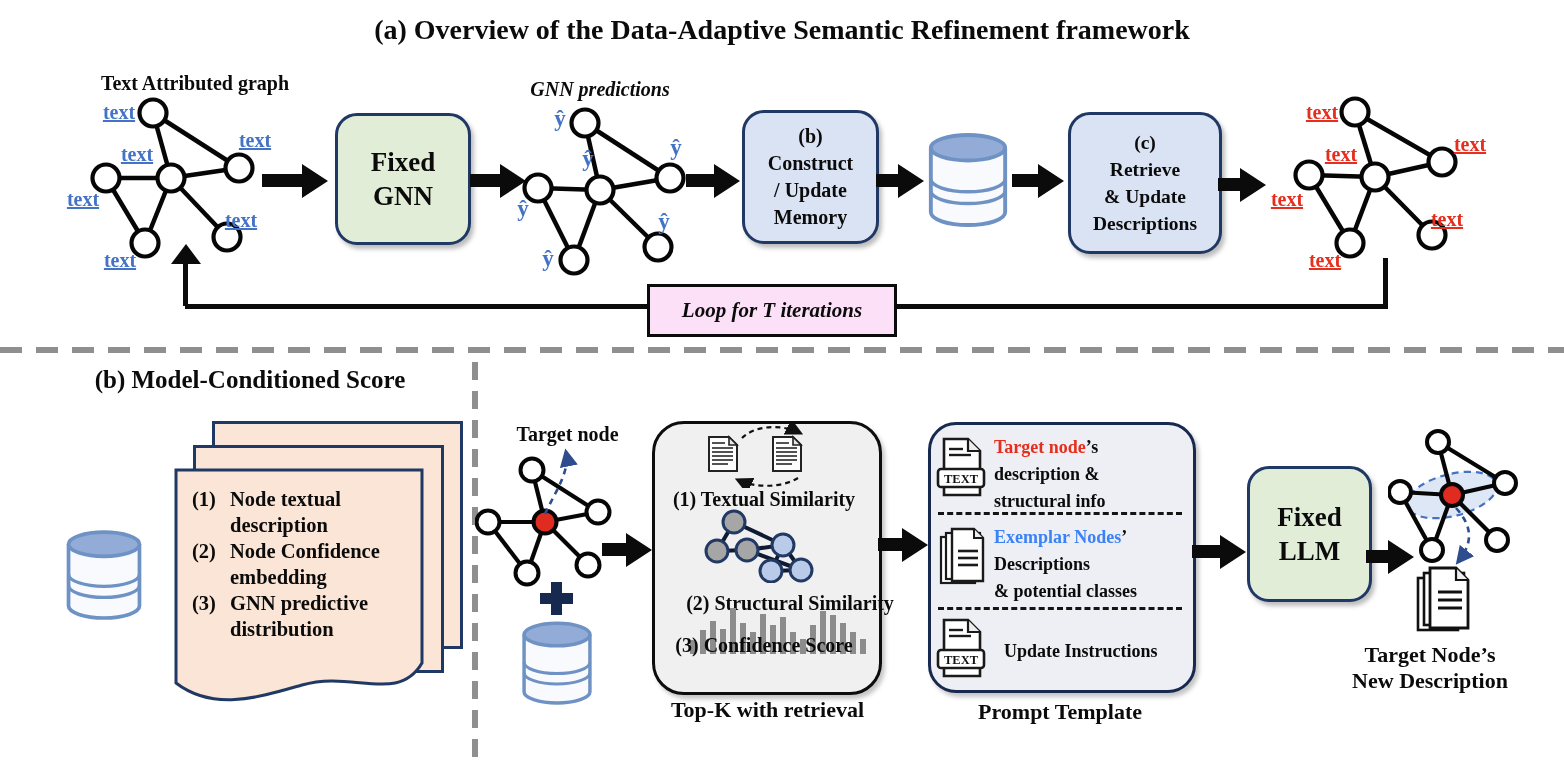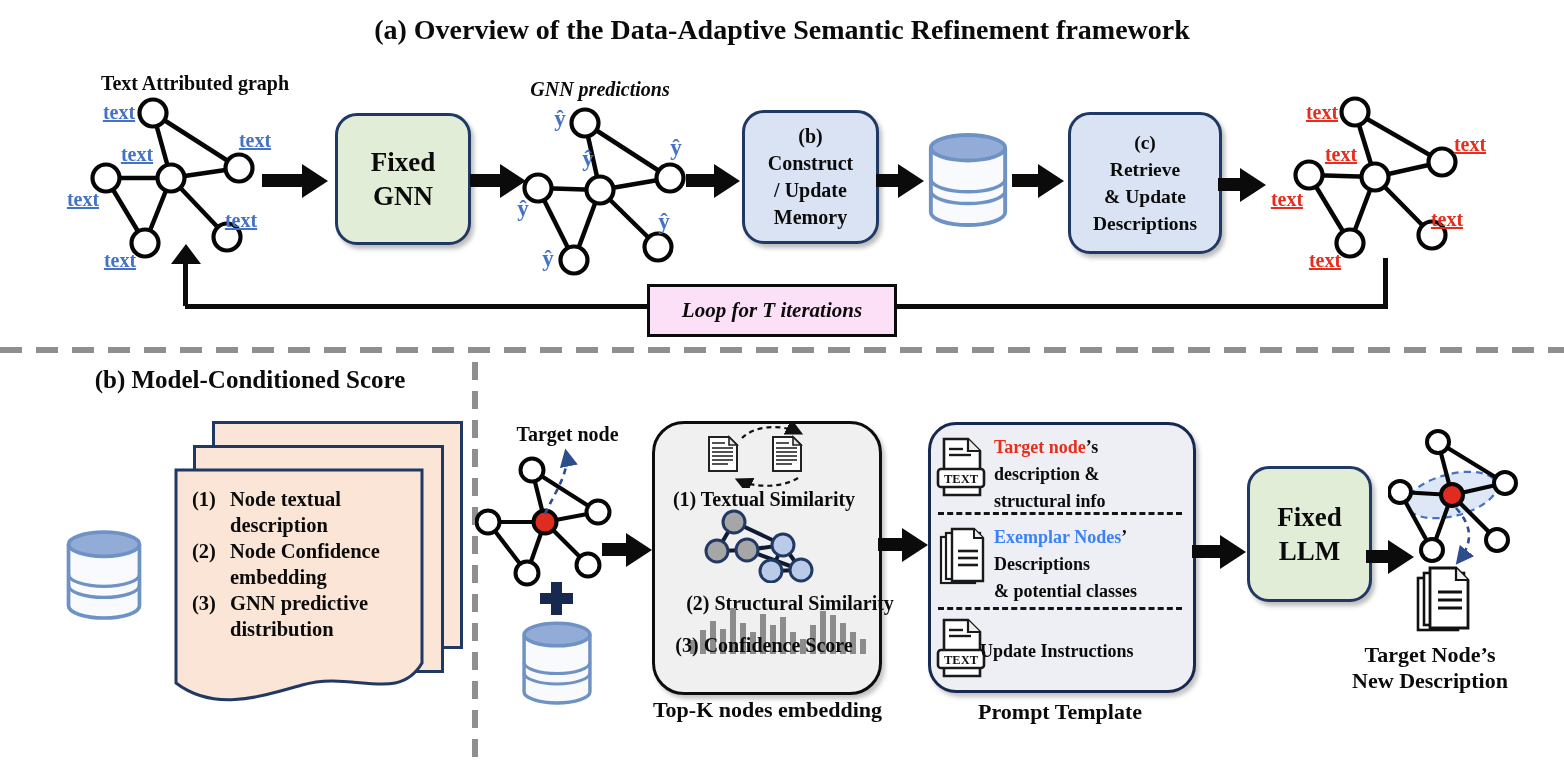--- a/index.html
+++ b/index.html
@@ -329,21 +329,21 @@
       <div class="cbar" style="height: 29px;"></div>
       <div class="cbar" style="height: 43px;"></div>
       <div class="cbar" style="height: 39px;"></div>
       <div class="cbar" style="height: 31px;"></div>
       <div class="cbar" style="height: 22.5px;"></div>
       <div class="cbar" style="height: 15px;"></div>
     </div>
 
   <div class="cap" style="left:660px;top:634px;width:208px;">(3) Confidence Score</div>
 
-  <div class="abs lbl22" style="left:650px;top:697px;width:235px;">Top-K nodes embedding</div>
+  <div class="abs lbl22" style="left:650px;top:697px;width:235px;">Top-K with retrieval</div>
 
   <div class="harrow" style="left:878px;top:538px;width:24px;"></div>
 
   <div class="abs" style="left:928px;top:422px;width:262px;height:265px;background:#edeff4;
        border:3px solid #17294f;border-radius:28px;box-shadow:3px 4px 4px rgba(110,110,110,.4);"></div>
 
   <svg class="abs" style="left:936px;top:437px;" width="52" height="62" viewBox="0 0 52 62">
     <path d="M8,2 h24 l12,12 v44 h-36 z" fill="#fff" stroke="#1a1a1a" stroke-width="2.6"></path>
     <path d="M32,2 v12 h12" fill="#eee" stroke="#1a1a1a" stroke-width="2.2"></path>
     <line x1="13" y1="12" x2="27" y2="12" stroke="#1a1a1a" stroke-width="2.4"></line>
@@ -379,21 +379,21 @@
   <div class="psep" style="left:938px;top:607px;"></div>
 
   <svg class="abs" style="left:936px;top:618px;" width="52" height="62" viewBox="0 0 52 62">
     <path d="M8,2 h24 l12,12 v44 h-36 z" fill="#fff" stroke="#1a1a1a" stroke-width="2.6"></path>
     <path d="M32,2 v12 h12" fill="#eee" stroke="#1a1a1a" stroke-width="2.2"></path>
     <line x1="13" y1="12" x2="27" y2="12" stroke="#1a1a1a" stroke-width="2.4"></line>
     <line x1="13" y1="18" x2="35" y2="18" stroke="#1a1a1a" stroke-width="2.4"></line>
     <rect x="2" y="32" width="46" height="18" rx="3" fill="#fff" stroke="#1a1a1a" stroke-width="2.6"></rect>
     <text x="25" y="46" text-anchor="middle" font-size="12.5" font-weight="bold" fill="#111">TEXT</text>
   </svg>
-  <div class="abs promptline" style="left:980px;top:638px;width:196px;">Update Instructions</div>
+  <div class="abs promptline" style="left:1004px;top:638px;width:196px;">Update Instructions</div>
 
   <div class="abs lbl22" style="left:940px;top:699px;width:240px;">Prompt Template</div>
 
   <div class="harrow" style="left:1192px;top:545px;width:28px;"></div>
 
   <div class="box box-green" style="left:1247px;top:466px;width:119px;height:130px;">Fixed
 LLM</div>
 
   <div class="harrow" style="left:1366px;top:550px;width:22px;"></div>
 

